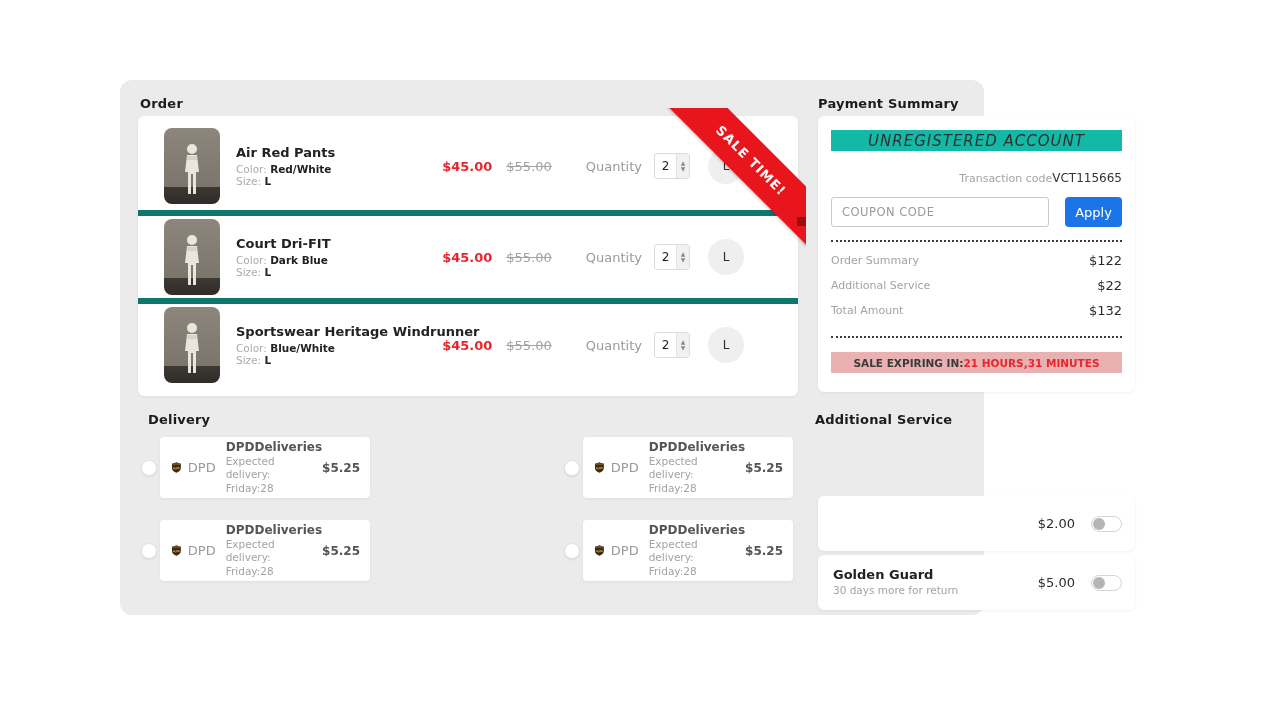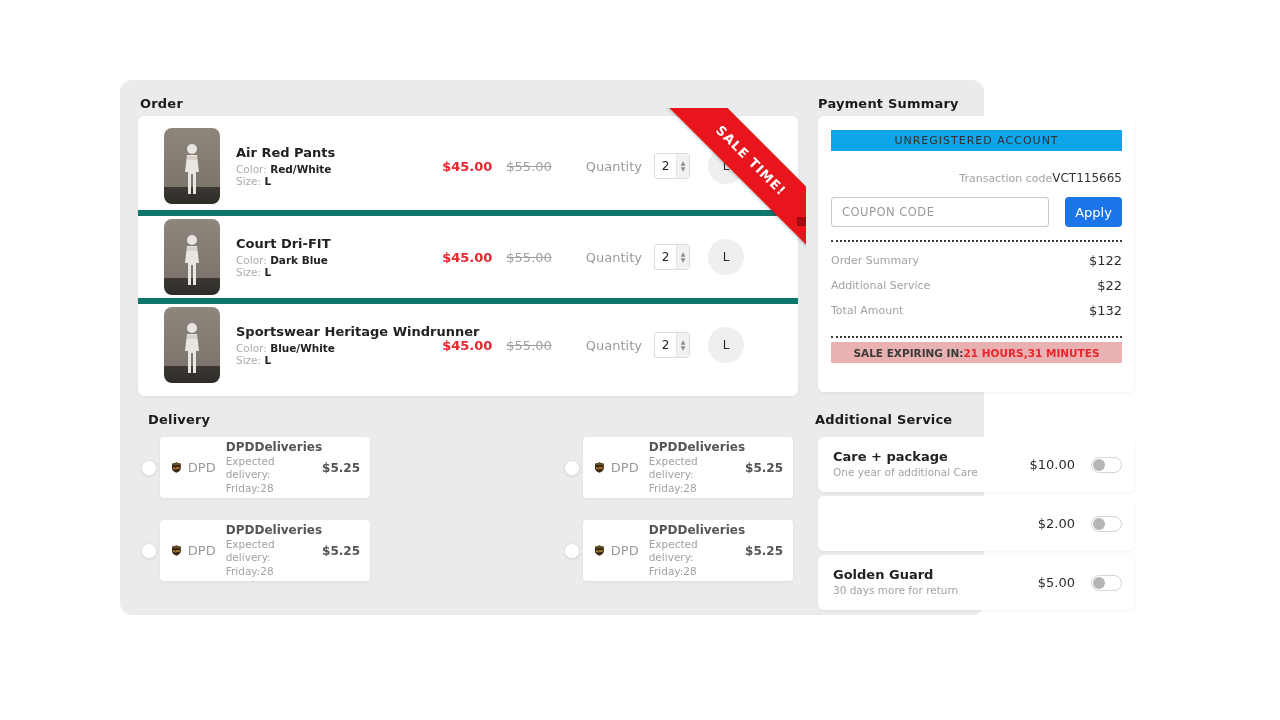--- a/index.html
+++ b/index.html
@@ -30,34 +30,34 @@
 
   
   .ribbon-wrap { position:absolute; top:-8px; right:-8px; width:142px; height:142px; overflow:hidden; pointer-events:none; }
   .ribbon-wrap::before, .ribbon-wrap::after { content:""; position:absolute; background:#9b0e12; width:9px; height:9px; }
   .ribbon-wrap::before { top:0; left:24px; }
   .ribbon-wrap::after { bottom:24px; right:0; }
   .ribbon-band { position:absolute; top:32px; right:-54px; width:218px; padding:13px 0; background:#e8151d; transform:rotate(45deg); text-align:center; color:#fff; font-size:13px; font-weight:700; letter-spacing:1px; box-shadow:0 1px 3px rgba(0,0,0,.25); }
 
   
   .payment-card { left:698px; top:36px; width:317px; height:276px; padding:14px 13px; }
-  .account-banner { background:#0ea5e9; height:21px; display:flex; align-items:center; justify-content:center; font-size:11px; letter-spacing:1px; color:#2f2f2f; font-weight:500; }
+  .account-banner { background:#14b8a6; height:21px; display:flex; align-items:center; justify-content:center; font-size:15px; letter-spacing:1px; color:#2f2f2f; font-weight:500;font-style:italic; }
   .trans-row { display:flex; justify-content:flex-end; align-items:center; margin-top:20px; }
   .trans-label { font-size:11px; color:#a3a3a3; }
   .trans-code { font-size:12px; color:#333; }
   .coupon-row { display:flex; margin-top:12px; }
   .coupon-input { flex:1; height:30px; border:1px solid #c9c9c9; border-radius:3px; background:#fff; padding:0 10px; font-size:11.5px; color:#333; font-family:inherit; letter-spacing:.5px; }
   .coupon-input::placeholder { color:#9a9a9a; }
   .apply-btn { margin-left:16px; width:57px; height:30px; border:none; border-radius:4px; background:#1b74e8; color:#fff; font-size:13px; font-family:inherit; cursor:pointer; }
   .dotted { border-top:2px dotted #3c3c3c; margin-top:13px; }
   .sum-rows { margin-top:6px; }
   .sum-row { display:flex; justify-content:space-between; align-items:center; height:25px; }
   .sum-label { font-size:11px; color:#a3a3a3; }
   .sum-value { font-size:13px; color:#2b2b2b; }
-  .sale-banner { margin-top:4px; background:#e9b1b1; height:21px; display:flex; align-items:center; justify-content:center; font-size:10.5px; border-radius:1px; }
+  .sale-banner { margin-top:14px; background:#e9b1b1; height:21px; display:flex; align-items:center; justify-content:center; font-size:10.5px; border-radius:1px; }
   .sale-prefix { color:#3a3a3a; font-weight:600; }
   .sale-time { color:#e8262d; font-weight:700; }
 
   
   .delivery-card { width:210px; height:61px; display:flex; align-items:center; padding:0 10px 0 12px; border-radius:4px; cursor:pointer; }
   .radio { position:absolute; left:-19px; top:50%; transform:translateY(-50%); width:16px; height:16px; border-radius:50%; background:#fff; border:1px solid #e3e3e3; box-shadow:0 1px 2px rgba(0,0,0,.08); }
   .dpd-label { margin-left:7px; font-size:13px; color:#9a9a9a; }
   .d-info { margin-left:10px; line-height:1.25; }
   .d-name { font-size:12px; font-weight:700; color:#555; }
   .d-sub { font-size:10.5px; color:#a3a3a3; }
@@ -271,30 +271,20 @@
     <div class="d-info">
       <div class="d-name">DPDDeliveries</div>
       <div class="d-sub">Expected delivery:</div>
       <div class="d-sub">Friday:28</div>
     </div>
     <span class="d-price">$5.25</span>
   </div>
 
   <div class="section-title" style="left:695px; top:332px;">Additional Service</div>
 
-  <div class="card service-card" style="left:698px; top:357px;">
-    <div class="s-info">
-      <div class="s-name">Care + package</div>
-      <div class="s-desc">One year of additional Care</div>
-    </div>
-    <span class="s-price">$10.00</span>
-    <div class="toggle">
-        <div class="knob"></div>
-      </div>
-  </div>
 
   <div class="card service-card" style="left:698px; top:416px;">
     <span class="s-price">$2.00</span>
     <div class="toggle">
         <div class="knob"></div>
       </div>
   </div>
 
   <div class="card service-card" style="left:698px; top:475px;">
     <div class="s-info">

